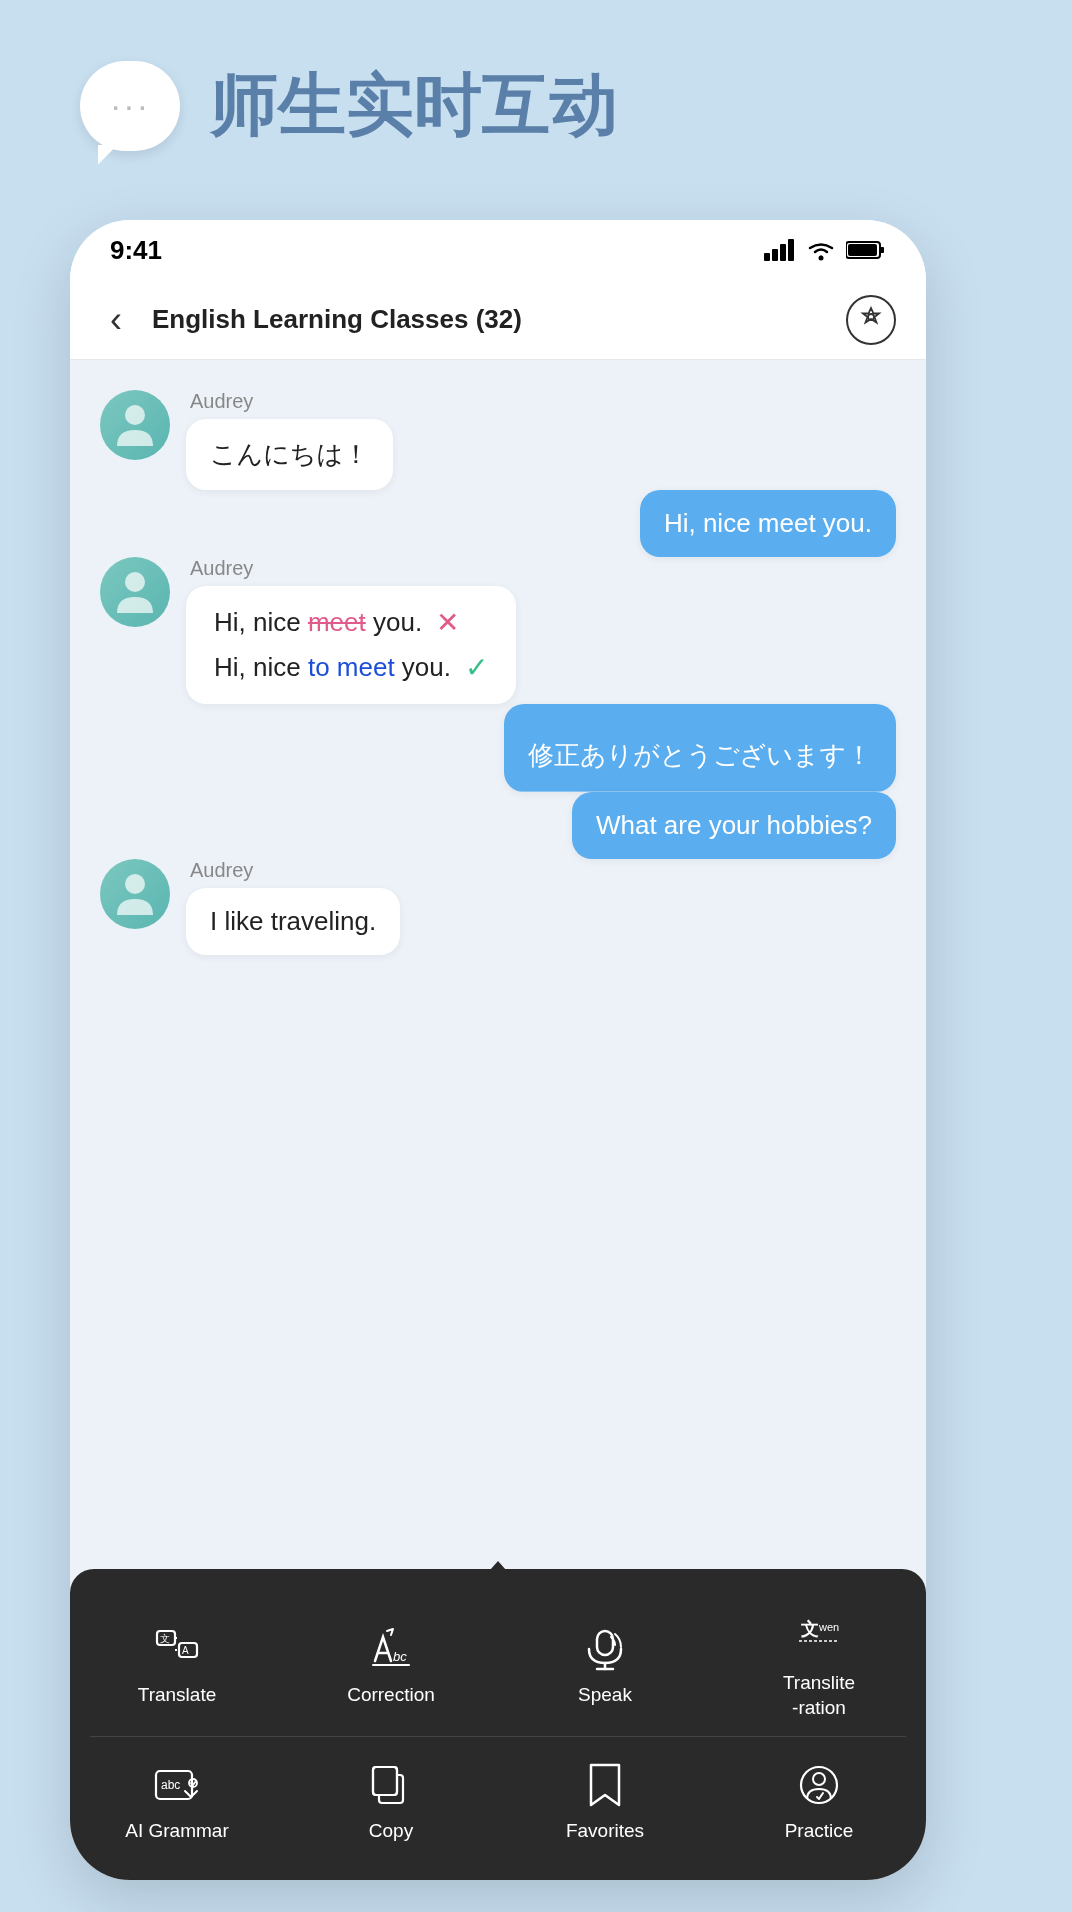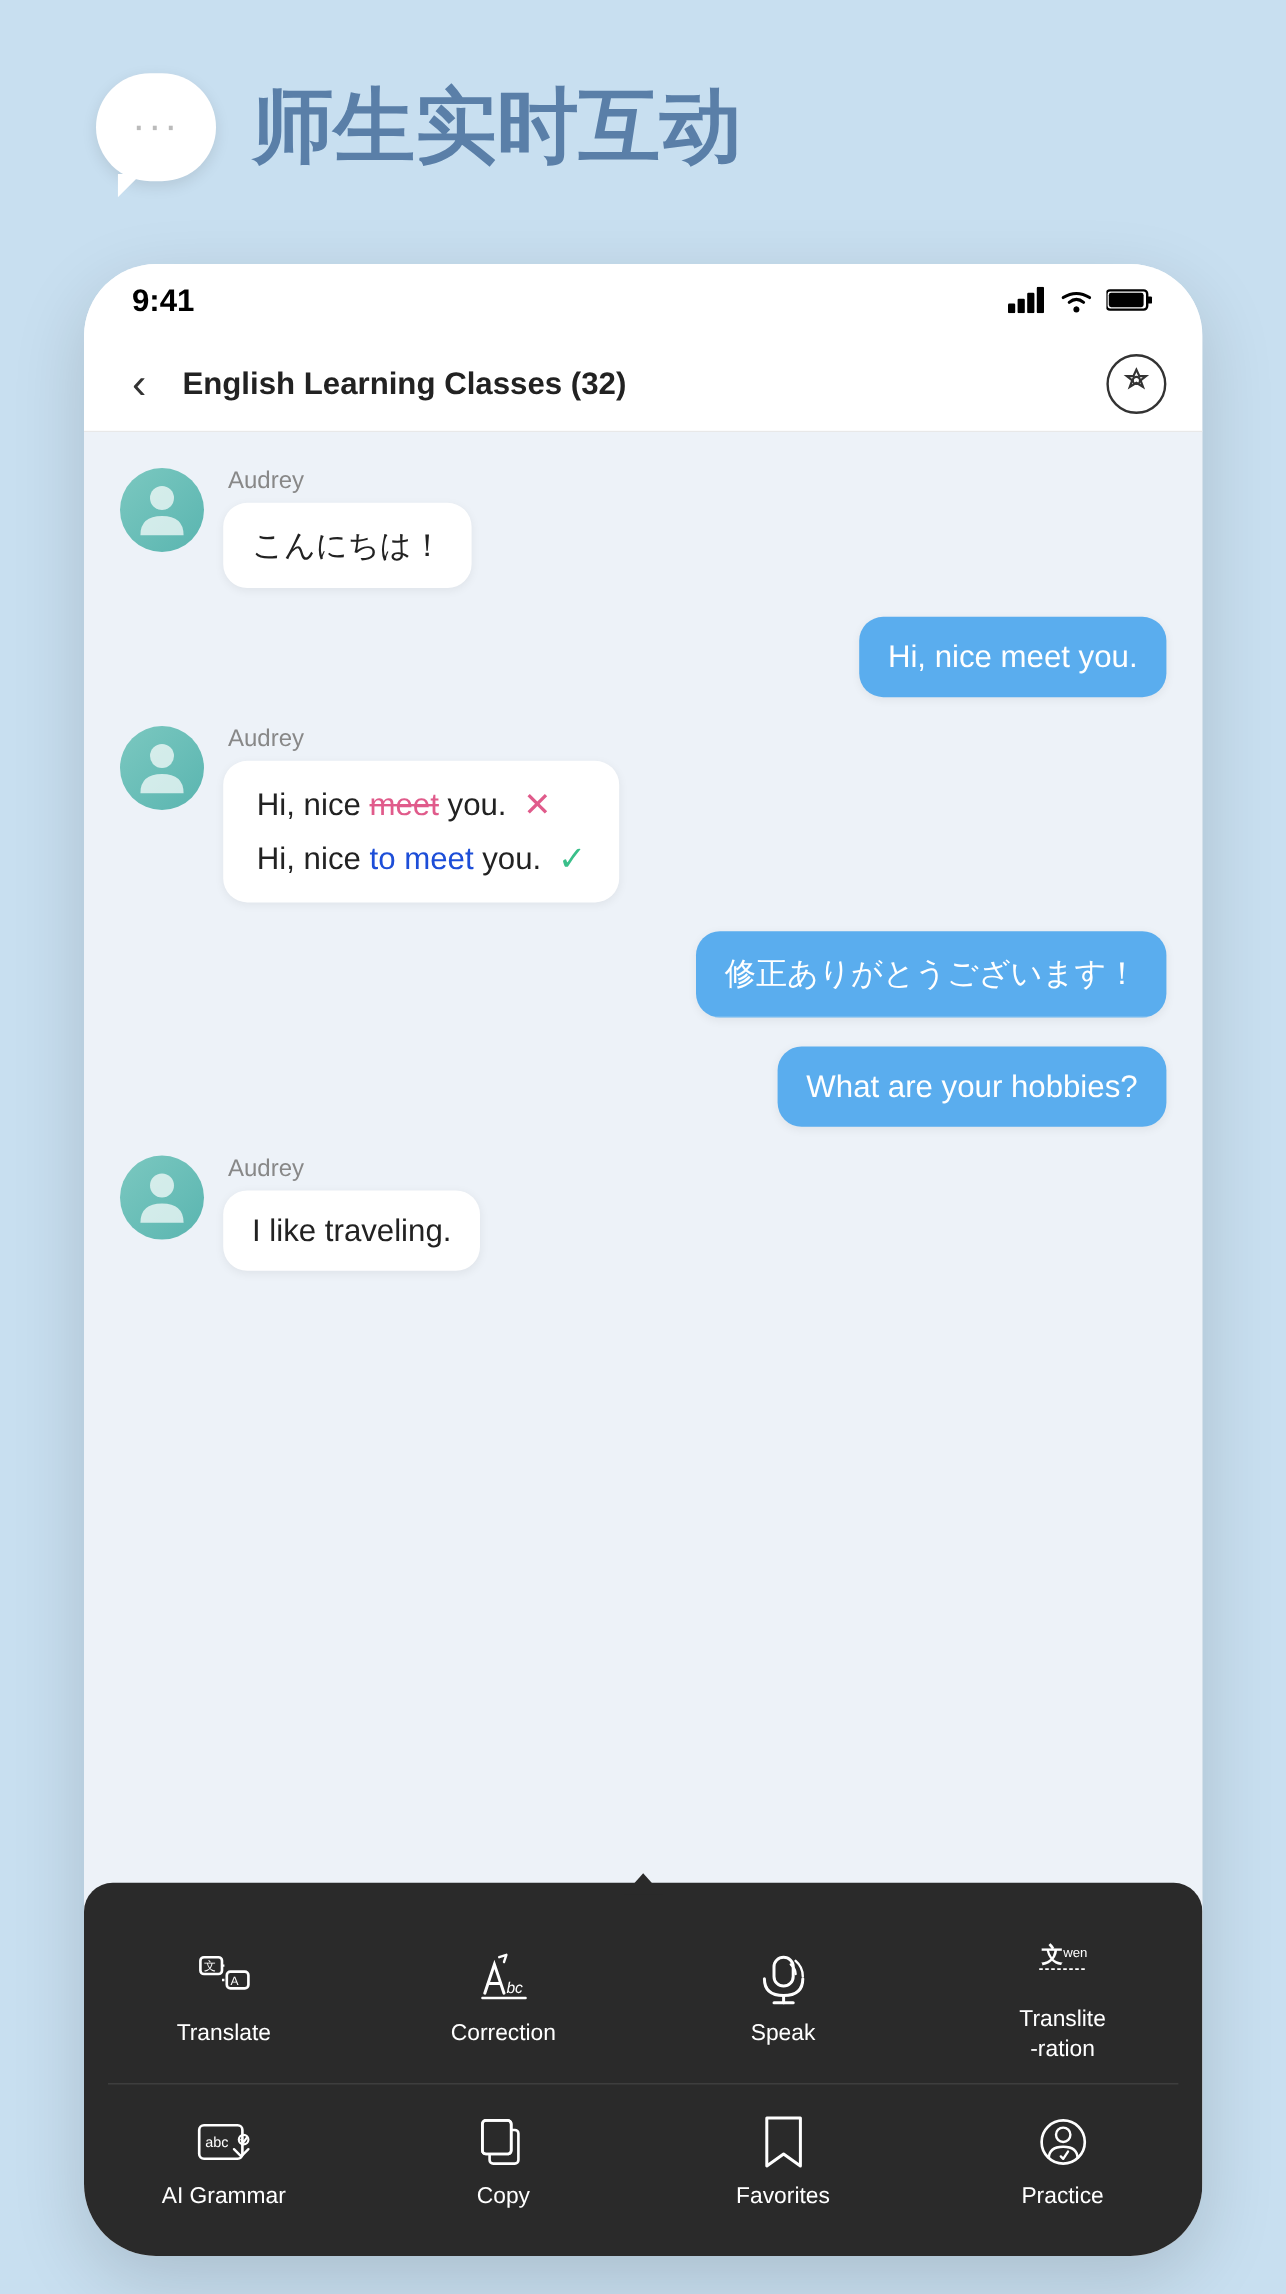--- a/index.html
+++ b/index.html
@@ -46,21 +46,21 @@
       font-size: 68px;
       font-weight: 700;
       color: #5a7fa8;
     }
 
     
     .phone-frame {
       position: absolute;
       top: 220px;
       left: 70px;
-      width: 932px;
+      width: 856px;
       height: 1660px;
       background: #f0f4f8;
       border-radius: 60px;
       overflow: hidden;
       box-shadow: 0 20px 60px rgba(0,0,0,0.15);
     }
 
     
     .status-bar {
       background: white;
@@ -117,21 +117,20 @@
     }
 
     
     .chat-area {
       background: #edf2f8;
       height: calc(100% - 60px - 80px - 260px);
       overflow: hidden;
       padding: 30px 30px;
       display: flex;
       flex-direction: column;
-      gap: 24px;
     }
 
     
     .message-row {
       display: flex;
       align-items: flex-start;
       gap: 16px;
     }
     .message-row.sent {
       flex-direction: row-reverse;
@@ -206,20 +205,21 @@
       background: #5aadee;
       color: white;
       border-radius: 20px;
       padding: 0;
       overflow: hidden;
     }
     .blue-multi-top {
       padding: 18px 24px;
       font-size: 26px;
       border-bottom: 1px solid rgba(255,255,255,0.3);
+      margin-top: 16px;
     }
     .blue-multi-bottom {
       padding: 18px 24px;
       font-size: 26px;
     }
 
     
     .context-menu {
       position: absolute;
       bottom: 0;

